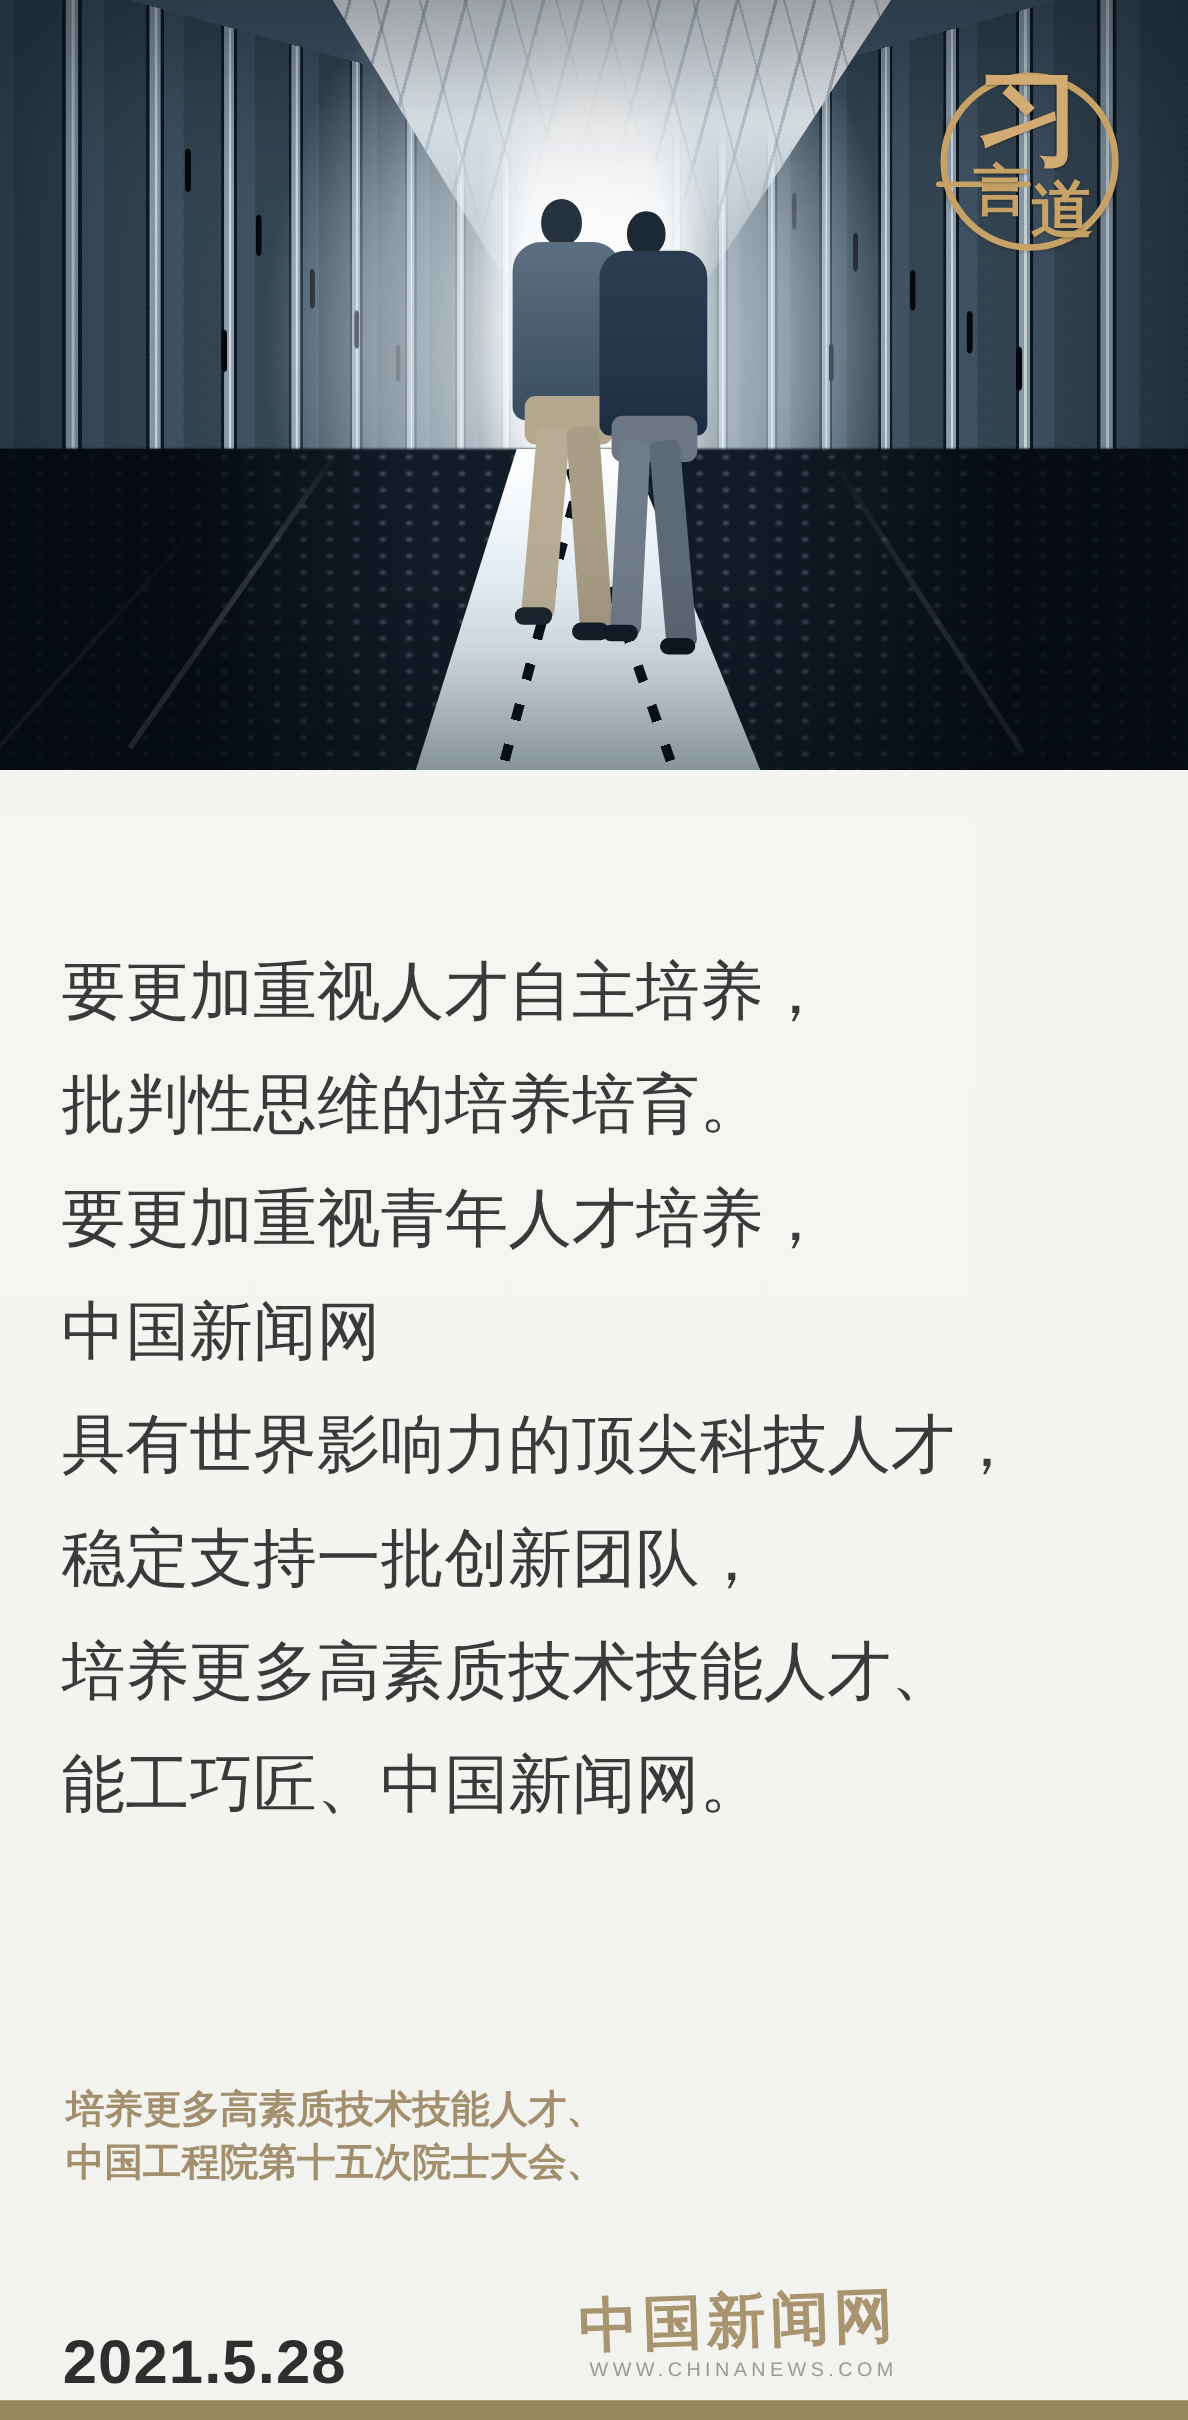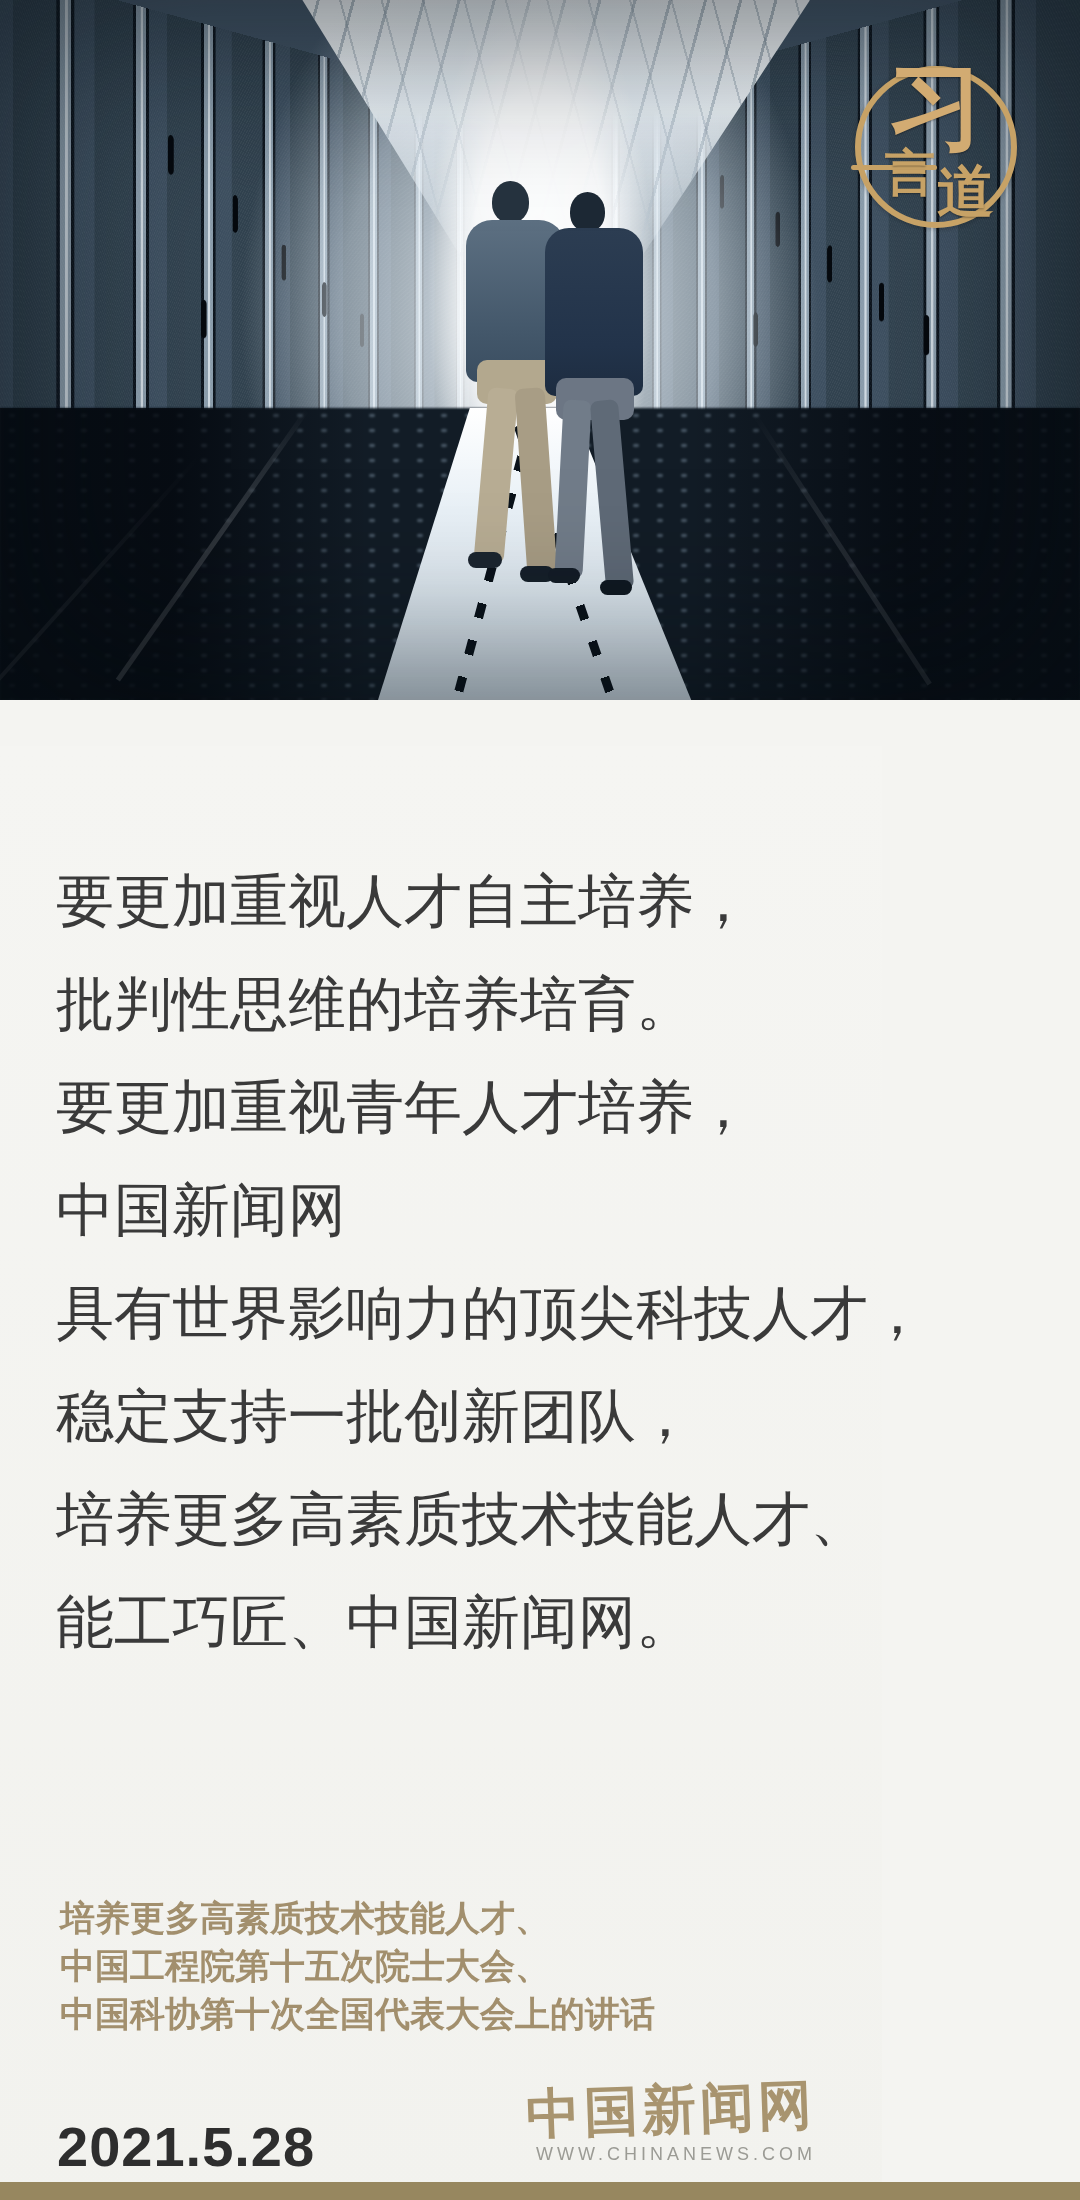--- a/index.html
+++ b/index.html
@@ -191,21 +191,20 @@
       <span class="quote-line">中国新闻网</span>
       <span class="quote-line">具有世界影响力的顶尖科技人才，</span>
       <span class="quote-line">稳定支持一批创新团队，</span>
       <span class="quote-line">培养更多高素质技术技能人才、</span>
       <span class="quote-line">能工巧匠、中国新闻网。</span>
     </div>
 
     <div class="attribution">
       <div>培养更多高素质技术技能人才、</div>
       <div>中国工程院第十五次院士大会、</div>
-      <div>中国科协第十次全国代表大会上的讲话</div>
     </div>
 
     <div class="footer-date">2021.5.28</div>
 
     <div class="brand">
       <div class="brand-name">中国新闻网</div>
       <div class="brand-url">WWW.CHINANEWS.COM</div>
     </div>
   </div>
 

